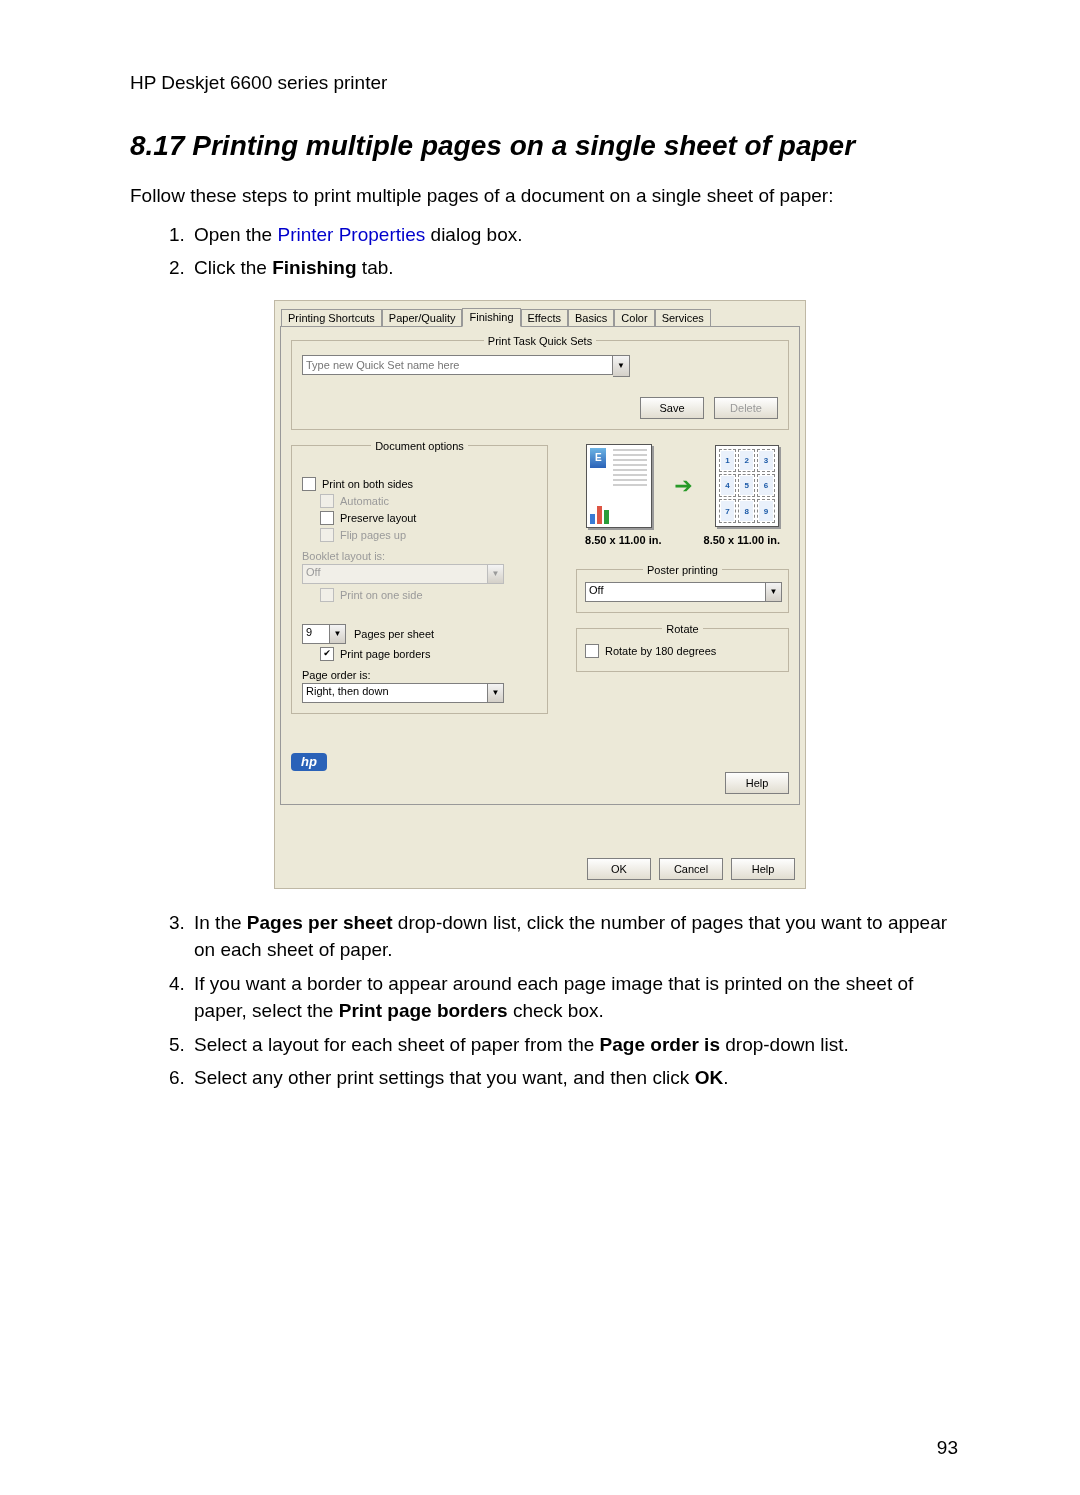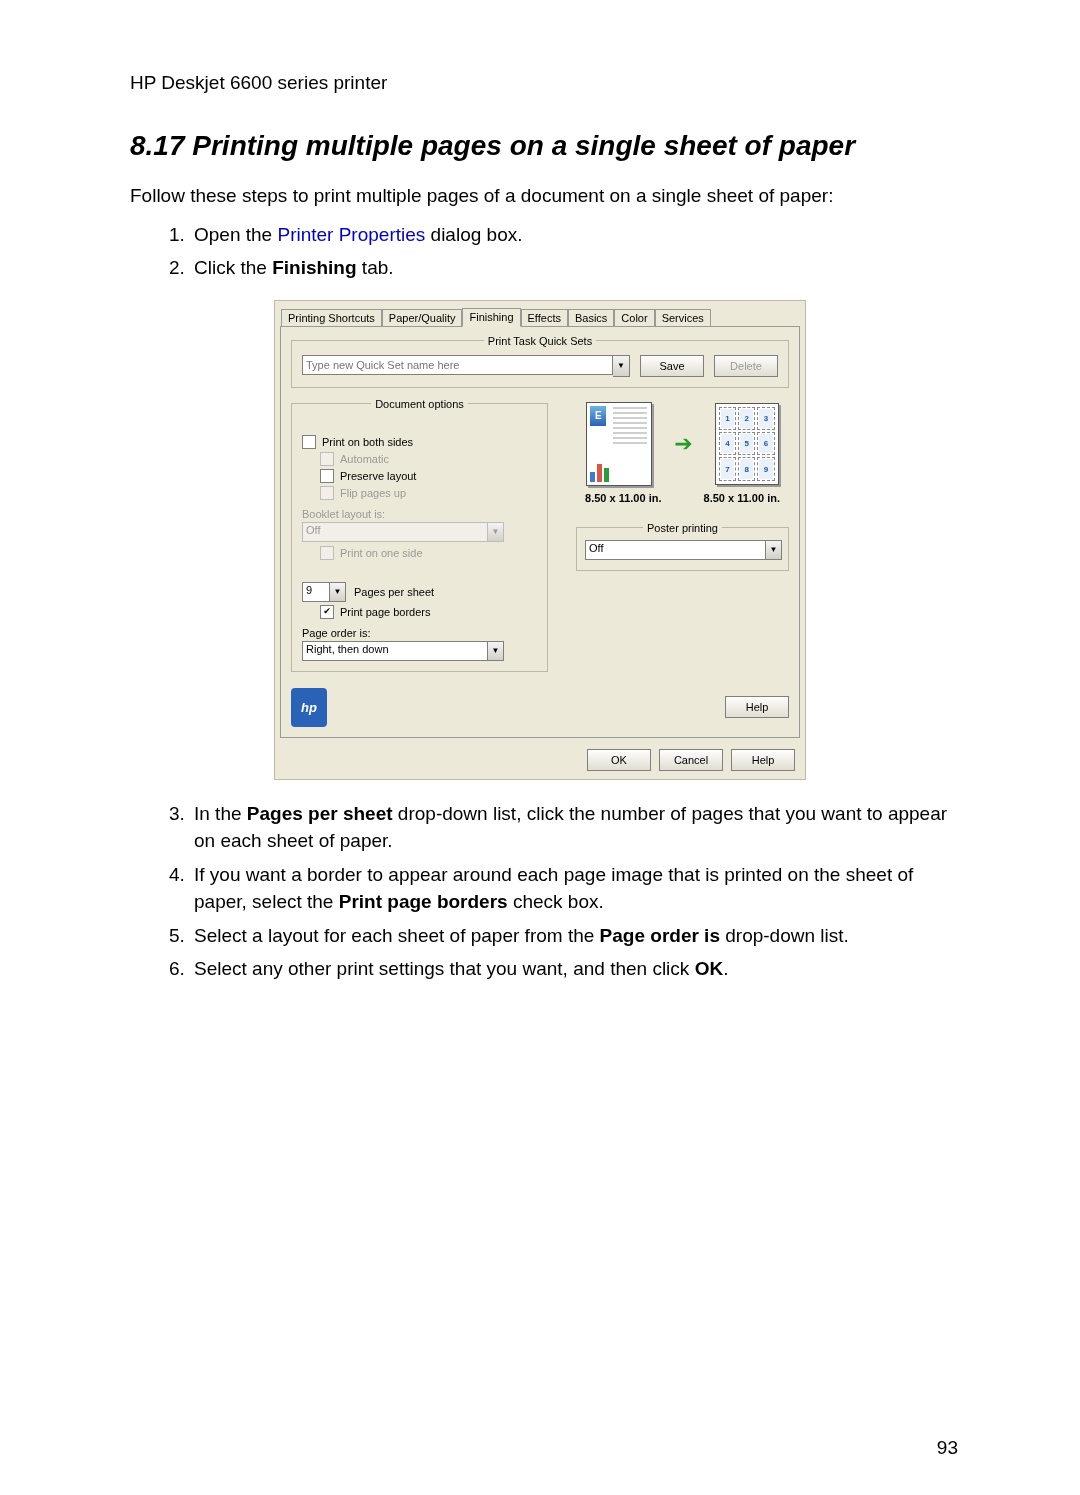--- a/index.html
+++ b/index.html
@@ -131,20 +131,21 @@
     color: #000;
   }
   .btn {
     min-width: 64px;
     height: 22px;
     border: 1px solid #7f7f7f;
     background: linear-gradient(#fefefe, #e1ddd0);
     font-size: 11px;
     padding: 0 10px;
     cursor: pointer;
+    margin-top: 42px;
   }
   .btn[disabled], .btn.disabled {
     color: #9a9a9a;
     cursor: default;
   }
   .doc-cols {
     display: flex;
     gap: 28px;
   }
   .doc-left {
@@ -289,21 +290,21 @@
   .preview-grid .cell span{position:relative;}
   .dim-row {
     display:flex;justify-content:center;margin-top:6px;font-size:11px;
     gap:24px;
     font-weight:bold;
   }
   .dim-row div{flex:1;text-align:center;}
   fieldset.tight { padding:6px 8px 10px 8px; }
   .hp-badge {
     display:inline-flex;align-items:center;justify-content:center;
-    width: 36px; height: 39px;
+    width: 36px; height: 18px;
     background:#2a62b8;
     border-radius:4px;
     color:#fff;font-style:italic;font-weight:bold;font-size:13px;
   }
   .bottom-strip {
     display:flex;justify-content:space-between;align-items:center;
     margin-top:6px;
   }
   .dialog-footer {
     display:flex;justify-content:flex-end;gap:8px;
@@ -464,20 +465,27 @@
           </div>
 
           <fieldset class="tight" style="margin-top:18px;">
             <legend>Poster printing</legend>
             <div class="combo" style="width:100%;">
               <div class="combo-text">Off</div>
               <div class="combo-arrow">▼</div>
             </div>
           </fieldset>
 
+          <fieldset class="tight">
+            <legend>Rotate</legend>
+            <div class="chk-line">
+              <span class="chkbox"></span>
+              <span>Rotate by 180 degrees</span>
+            </div>
+          </fieldset>
         </div>
       </div>
 
       <div class="bottom-strip">
         <span class="hp-badge">hp</span>
         <button class="btn">Help</button>
       </div>
     </div>
 
     <div class="dialog-footer">

